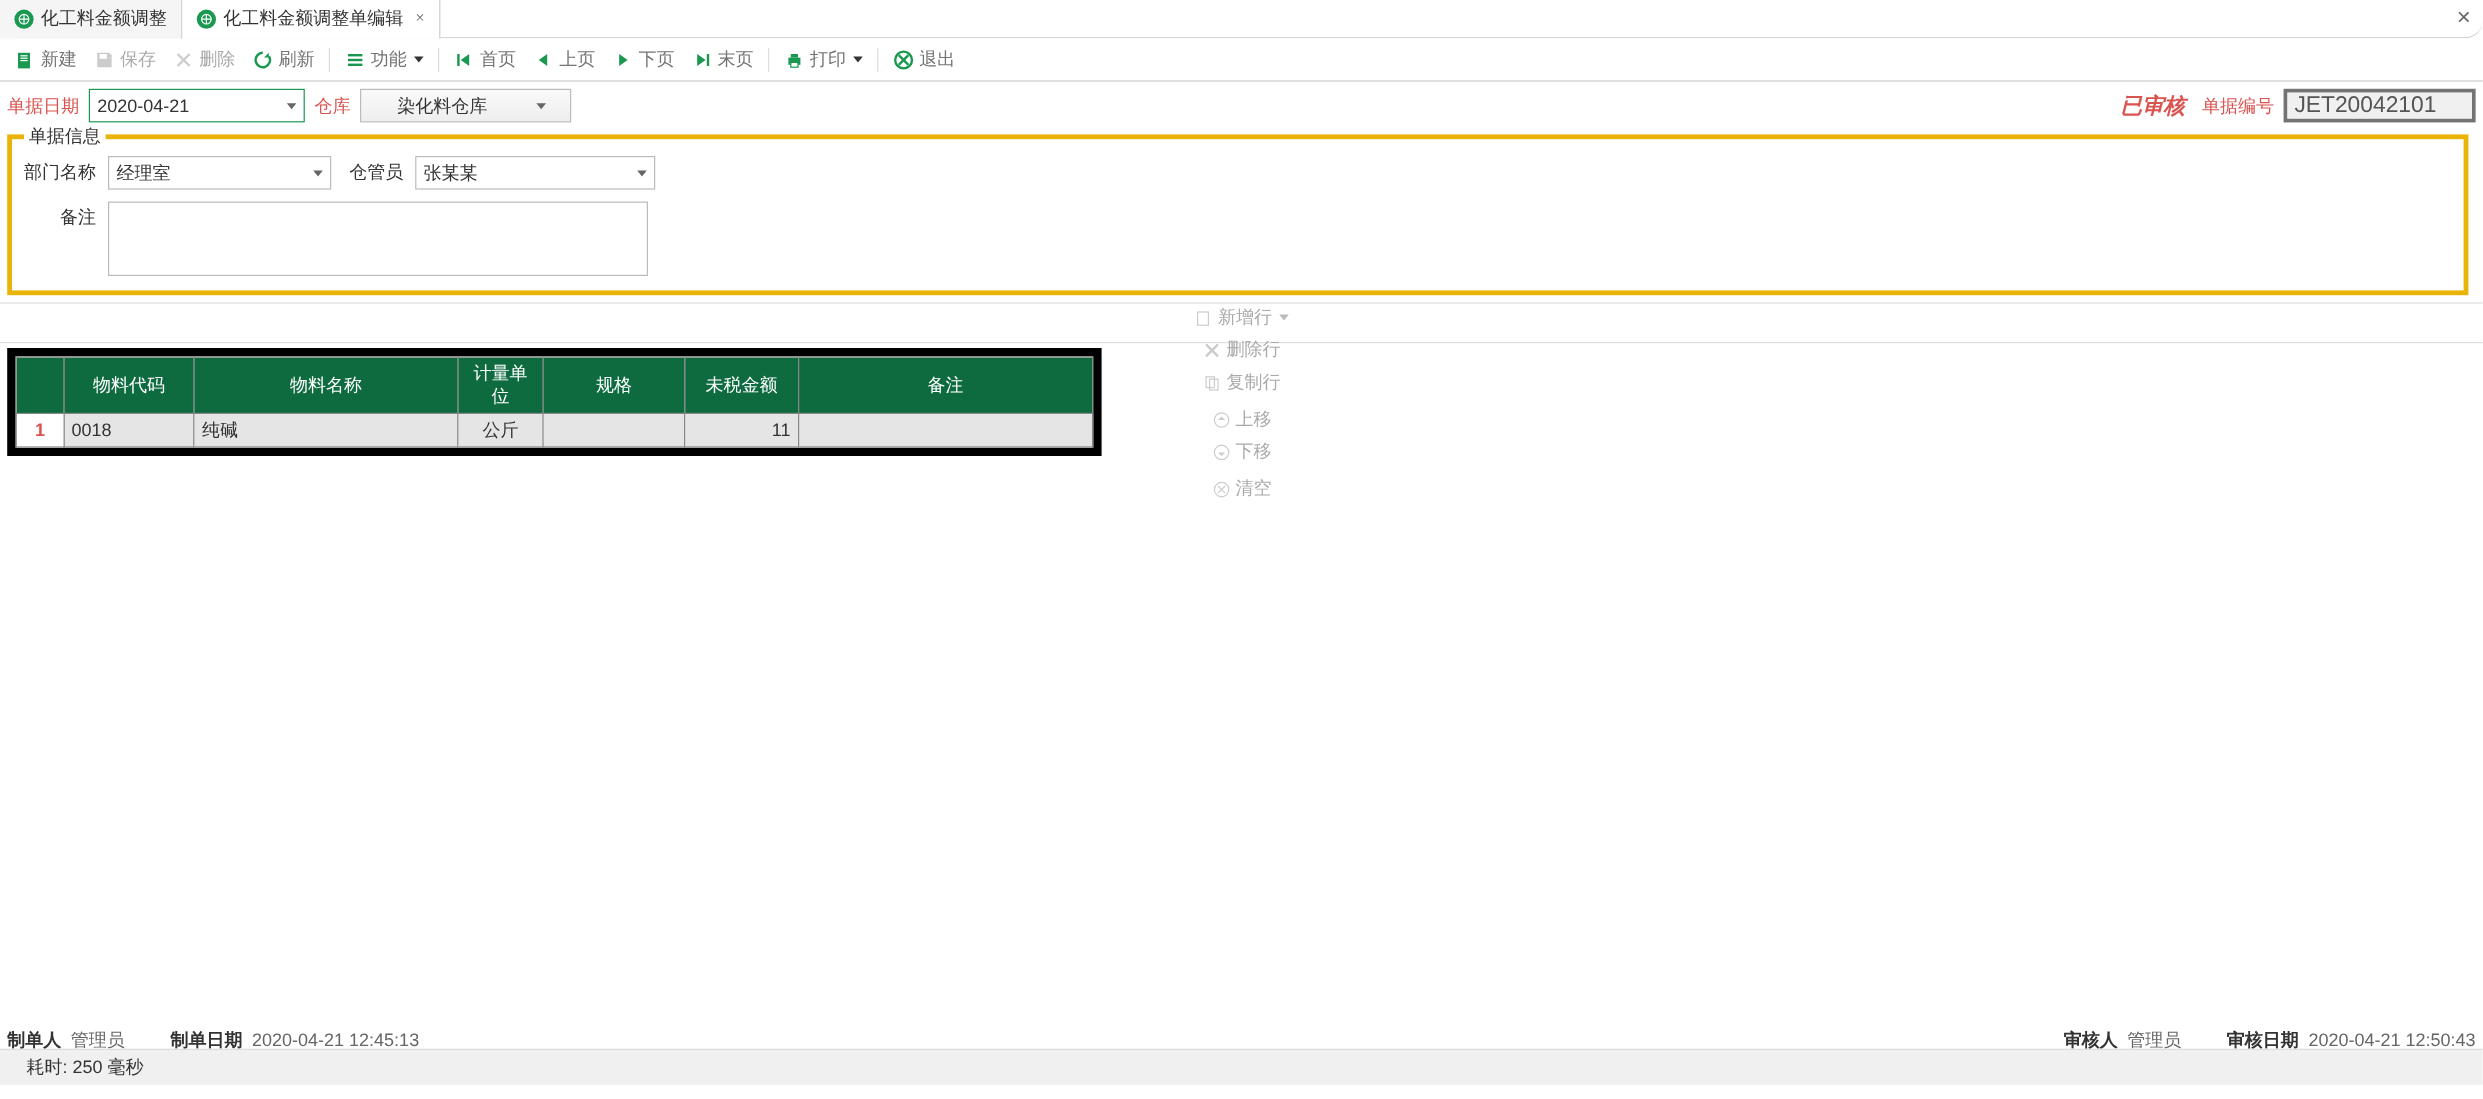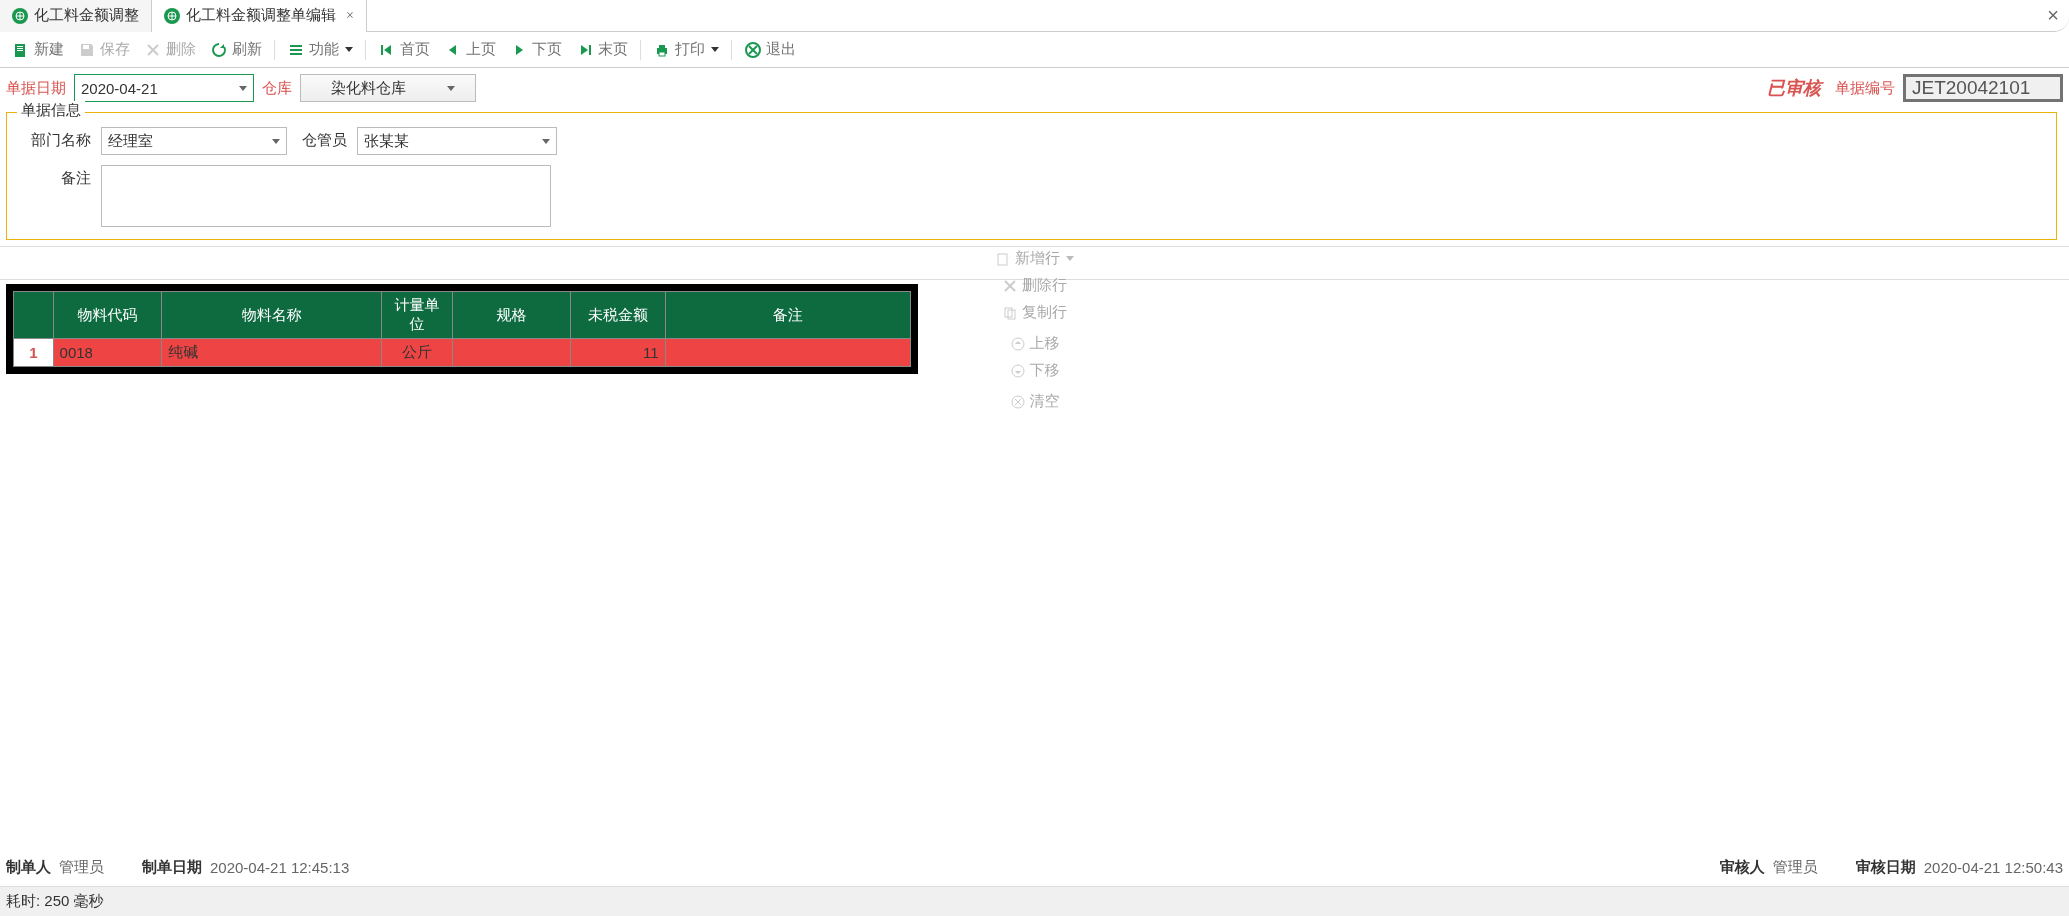--- a/index.html
+++ b/index.html
@@ -28,52 +28,52 @@
 .header-row { display: flex; align-items: center; height: 40px; padding: 0 6px; gap: 8px; position: relative; }
 .lbl-red { color: #d9534f; font-size: 15px; }
 .fld-date { width: 180px; height: 28px; border: 1px solid #1a9850; padding: 0 6px; font-size: 15px; display: flex; align-items: center; justify-content: space-between; }
 .fld-combo { height: 28px; border: 1px solid #bbb; background: #f5f5f5; padding: 0 20px 0 30px; font-size: 15px; display: flex; align-items: center; justify-content: space-between; gap: 6px; }
 .fld-combo.wh { width: 176px; background: linear-gradient(#fafafa,#eee); }
 .caret-sm { width: 0; height: 0; border-left: 4px solid transparent; border-right: 4px solid transparent; border-top: 5px solid #666; }
 .stamp { color: #d9534f; font-family: "KaiTi","STKaiti",serif; font-size: 18px; font-style: italic; font-weight: bold; margin-left: auto; }
 .readonly-field { width: 160px; height: 28px; border: 3px solid #737373; background: #f0f0f0; padding: 0 6px; font-size: 19px; display: flex; align-items: center; color: #555; }
 
 
-.fieldset { border: 1px solid #eab308; margin: 4px 12px 6px 6px; padding: 14px 10px 12px 24px; position: relative; }
+.fieldset { border: 4px solid #eab308; margin: 4px 12px 6px 6px; padding: 14px 10px 12px 10px; position: relative; }
 .fieldset .legend { position: absolute; top: -12px; left: 10px; background: #fff; padding: 0 4px; font-size: 15px; }
 .form-row { display: flex; align-items: flex-start; gap: 10px; margin-bottom: 10px; }
 .form-row:last-child { margin-bottom: 0; }
 .flbl { width: 60px; text-align: right; font-size: 15px; padding-top: 4px; }
 .fval { height: 28px; border: 1px solid #bbb; padding: 0 6px; font-size: 15px; display: flex; align-items: center; justify-content: space-between; }
 .fval.dept { width: 186px; }
 .fval.keeper { width: 200px; }
 .fval.remark { width: 450px; height: 62px; align-items: flex-start; padding-top: 4px; }
 
 
 .sub-toolbar { display: flex; align-items: center; height: 34px; padding: 0 28px; border-top: 1px solid #ddd; border-bottom: 1px solid #ddd; gap: 4px; background: #fff; flex-direction: column; }
 .sbtn { display: inline-flex; align-items: center; gap: 4px; padding: 2px 6px; font-size: 15px; color: #aaa; cursor: default; }
 .sbtn .sico { width: 16px; height: 16px; display: inline-flex; align-items: center; justify-content: center; }
 
 
 .grid { margin: 4px 6px; border: 7px solid #000000; width: 912px; }
 .grid table { border-collapse: collapse; width: 100%; }
 .grid th { background: #0d6b3f; color: #fff; font-weight: normal; font-size: 15px; padding: 4px 6px; border: 1px solid #888; text-align: center; }
-.grid td { border: 1px solid #888; padding: 4px 6px; font-size: 15px; height: 28px; background: #ef4444; }
+.grid td { border: 1px solid #888; padding: 4px 6px; font-size: 15px; height: 28px; background: #e5e5e5; }
 .grid td.rownum { background: #fff; color: #d9534f; font-weight: bold; text-align: center; width: 40px; }
 .grid td.r { text-align: right; }
 .grid td.c { text-align: center; }
 .grid th.rowhead { background: #0d6b3f; width: 40px; }
 
 
 .footer1 { position: absolute; bottom: 30px; left: 0; right: 0; height: 28px; display: flex; align-items: flex-start; padding: 0 6px; font-size: 15px; }
 .footer1 .seg { display: flex; gap: 8px; align-items: center; }
 .footer1 .lab { font-weight: bold; }
 .footer1 .val { color: #666; }
 .footer1 .push { margin-left: auto; }
-.footer2 { position: absolute; bottom: 0; left: 0; right: 0; height: 30px; display: flex; align-items: center; padding: 0 6px; font-size: 15px; background: #f0f0f0; border-top: 1px solid #ddd; }
+.footer2 { position: absolute; bottom: 12px; left: 0; right: 0; height: 30px; display: flex; align-items: center; padding: 0 22px; font-size: 15px; background: #f0f0f0; border-top: 1px solid #ddd; }
 
 svg { display: block; }
 </style>
 </head>
 <body>
 
 <div class="tabs">
   <div class="tab">
     <span class="tab-icon">
         <svg width="10" height="10" viewBox="0 0 10 10">

